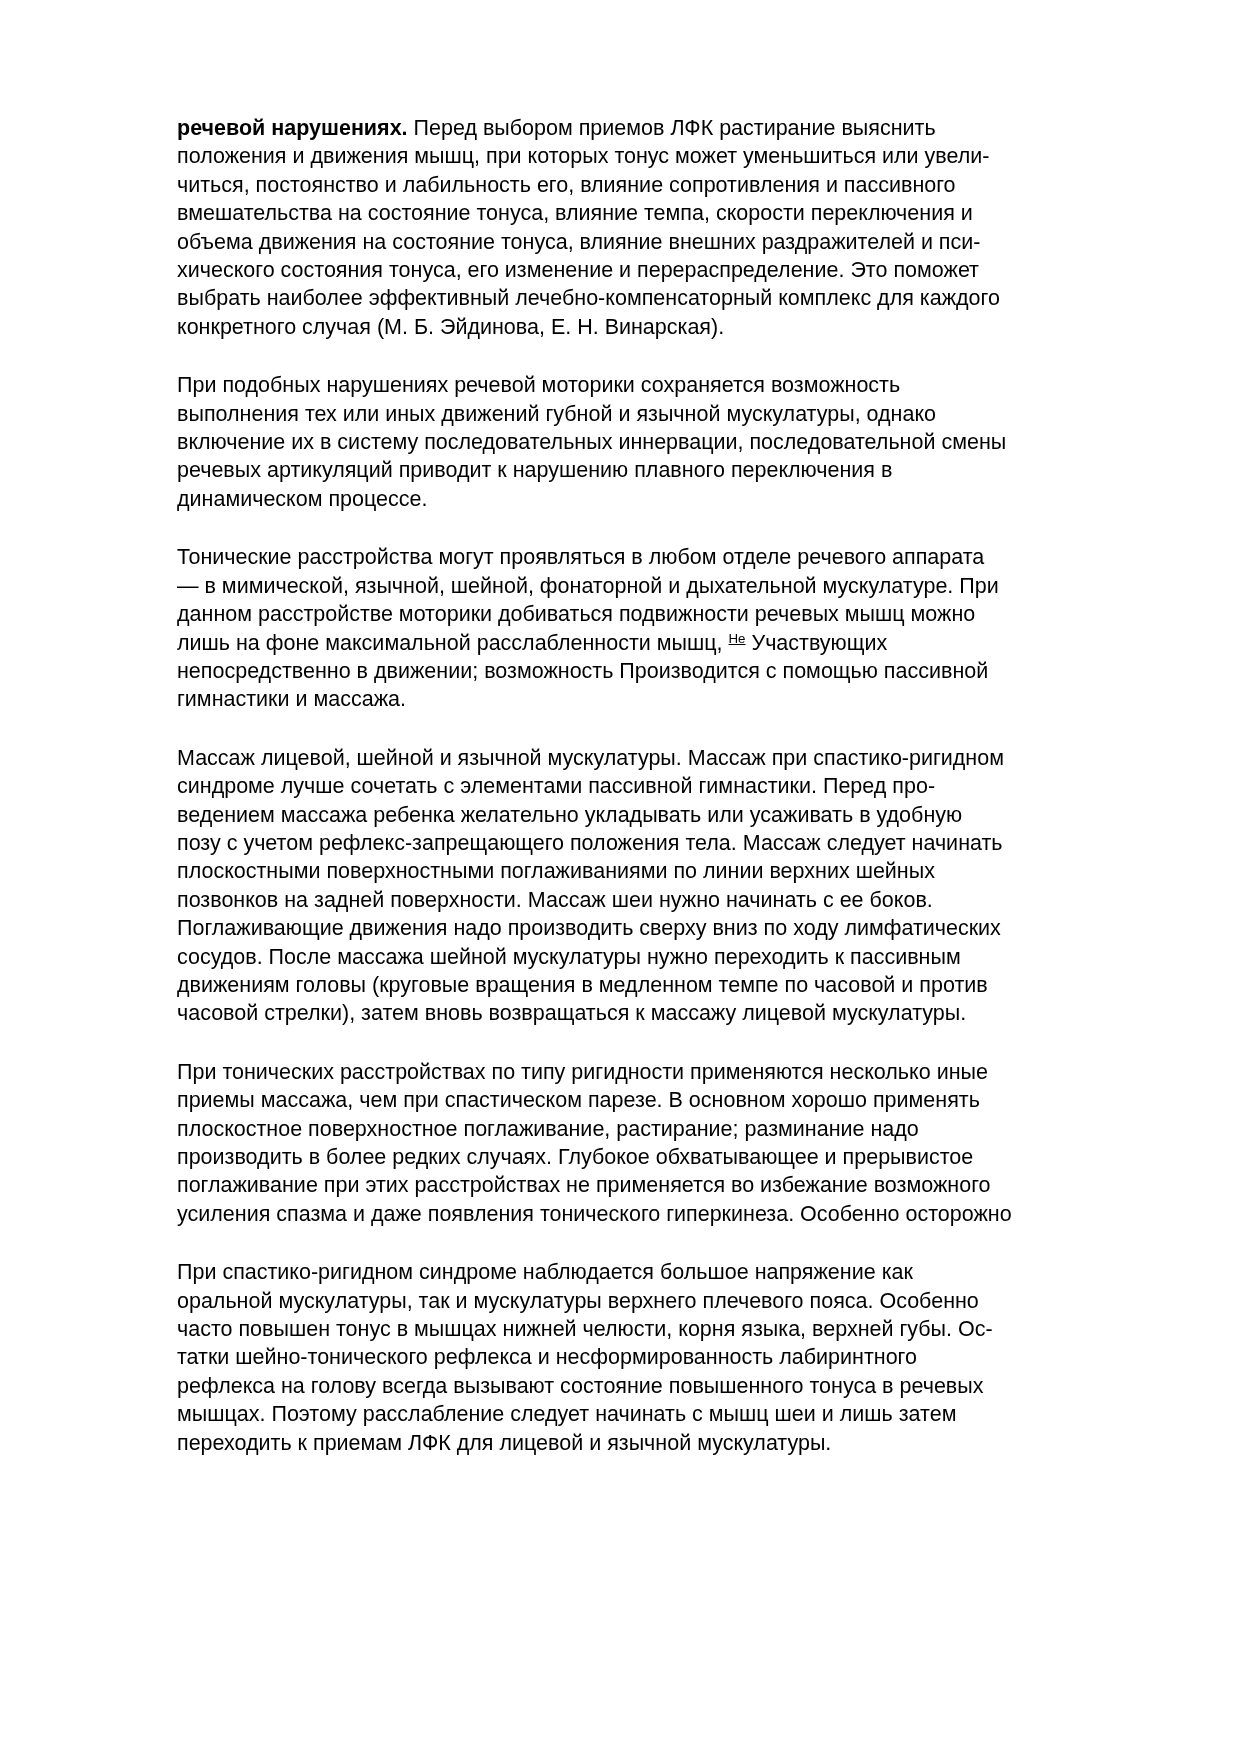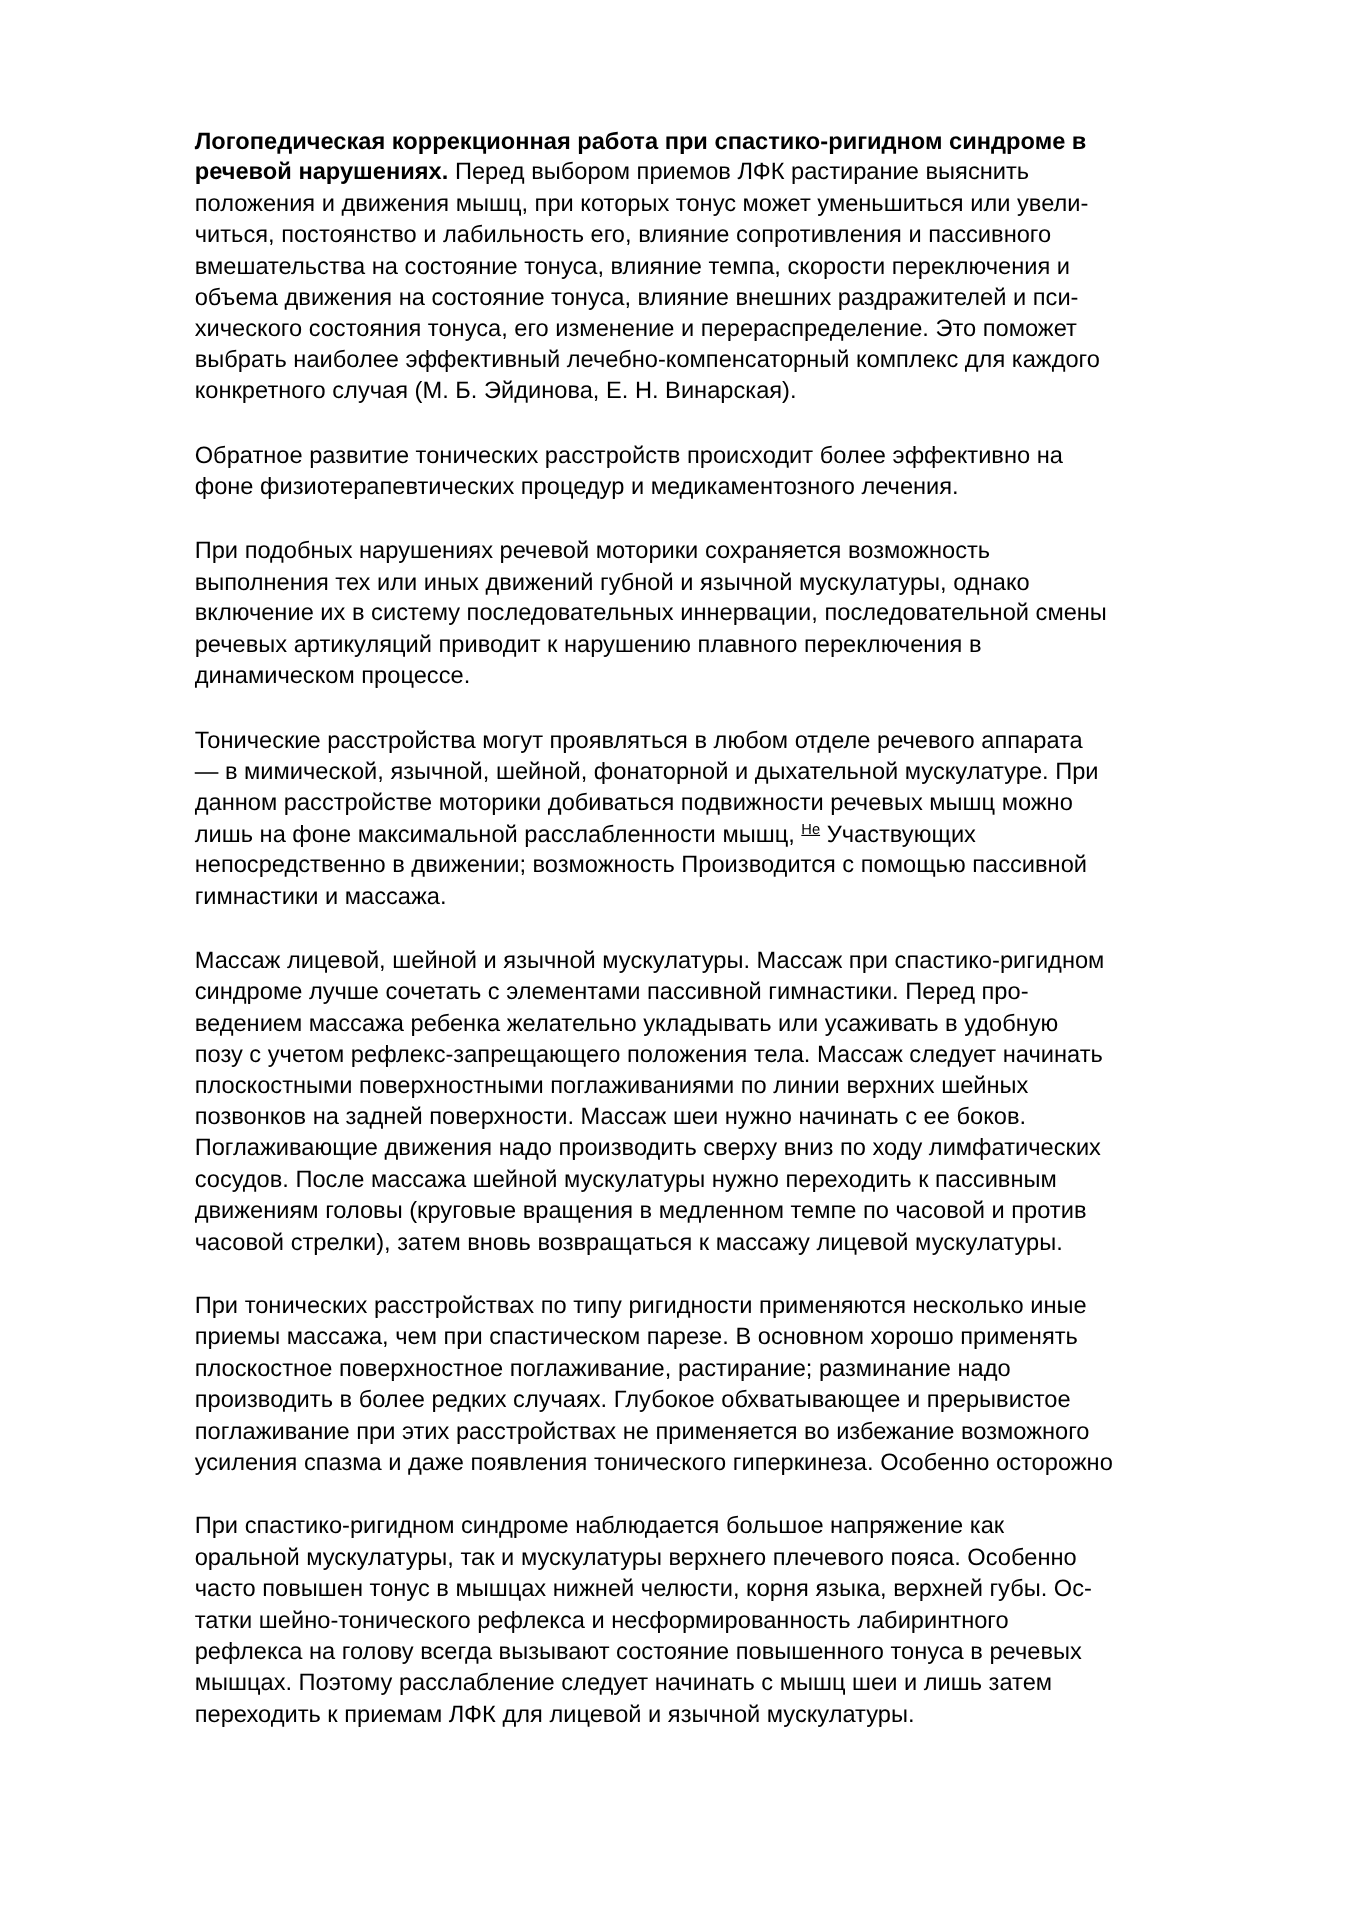--- a/index.html
+++ b/index.html
@@ -31,31 +31,28 @@
     position: relative;
     top: -0.5em;
     line-height: 0;
     text-decoration: underline;
   }
 </style>
 </head>
 <body style="background: rgb(255, 255, 255);">
 
 <div class="page" style="color: rgb(0, 0, 0);">
-    <p class="para"><span class="bold">Логопедическая коррекционная работа при спастико-ригидном синдроме в
-</span><span class="bold">речевой нарушениях.</span><span> Перед выбором приемов ЛФК растирание выяснить</span><span>
+    <p class="para"><span class="bold">речевой нарушениях.</span><span> Перед выбором приемов ЛФК растирание выяснить</span><span>
 положения и движения мышц, при которых тонус может уменьшиться или увели-
 читься, постоянство и лабильность его, влияние сопротивления и пассивного
 вмешательства на состояние тонуса, влияние темпа, скорости переключения и
 объема движения на состояние тонуса, влияние внешних раздражителей и пси-
 хического состояния тонуса, его изменение и перераспределение. Это поможет
 выбрать наиболее эффективный лечебно-компенсаторный комплекс для каждого
 конкретного случая (М. Б. Эйдинова, Е. Н. Винарская).</span></p>
-    <p class="para">Обратное развитие тонических расстройств происходит более эффективно на
-фоне физиотерапевтических процедур и медикаментозного лечения.</p>
     <p class="para">При подобных нарушениях речевой моторики сохраняется возможность
 выполнения тех или иных движений губной и язычной мускулатуры, однако
 включение их в систему последовательных иннервации, последовательной смены
 речевых артикуляций приводит к нарушению плавного переключения в
 динамическом процессе.</p>
     <p class="para"><span>Тонические расстройства могут проявляться в любом отделе речевого аппарата
 — в мимической, язычной, шейной, фонаторной и дыхательной мускулатуре. При
 данном расстройстве моторики добиваться подвижности речевых мышц можно
 лишь на фоне максимальной расслабленности мышц, </span><span class="sup">Не</span><span> Участвующих
 непосредственно в движении; возможность Производится с помощью пассивной

